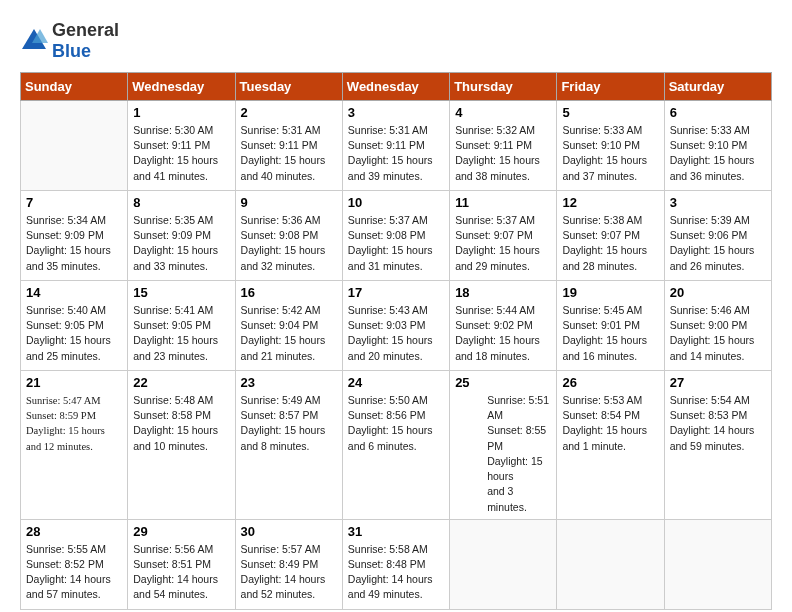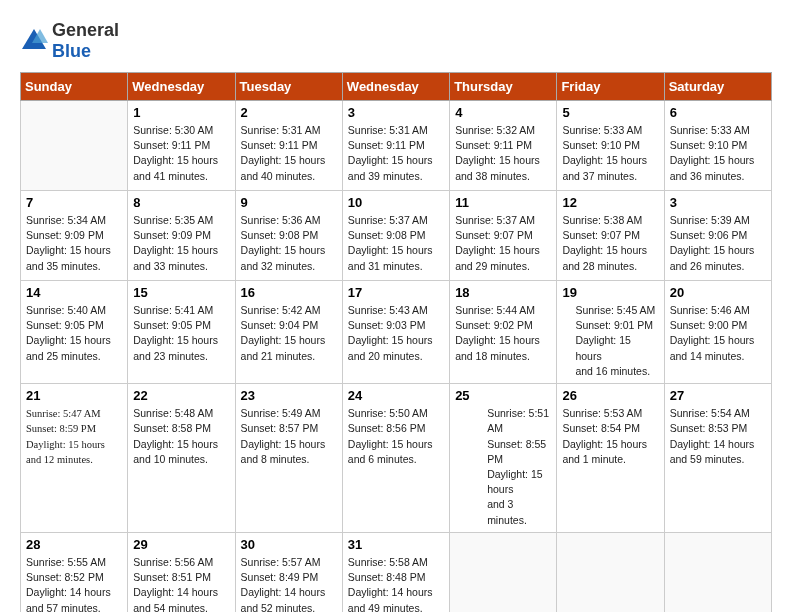--- a/index.html
+++ b/index.html
@@ -229,21 +229,21 @@
         </td>
         <td>
           <span class="day-num">18</span>
           <div class="day-info" style="white-space: pre-line;">Sunrise: 5:44 AM
 Sunset: 9:02 PM
 Daylight: 15 hours
 and 18 minutes.</div>
         </td>
         <td>
           <span class="day-num">19</span>
-          <div class="day-info" style="white-space: pre-line; margin-left: 13px;">Sunrise: 5:45 AM
+          <div class="day-info" style="white-space: pre-line;">Sunrise: 5:45 AM
 Sunset: 9:01 PM
 Daylight: 15 hours
 and 16 minutes.</div>
         </td>
         <td>
           <span class="day-num">20</span>
           <div class="day-info" style="white-space: pre-line;">Sunrise: 5:46 AM
 Sunset: 9:00 PM
 Daylight: 15 hours
 and 14 minutes.</div>

